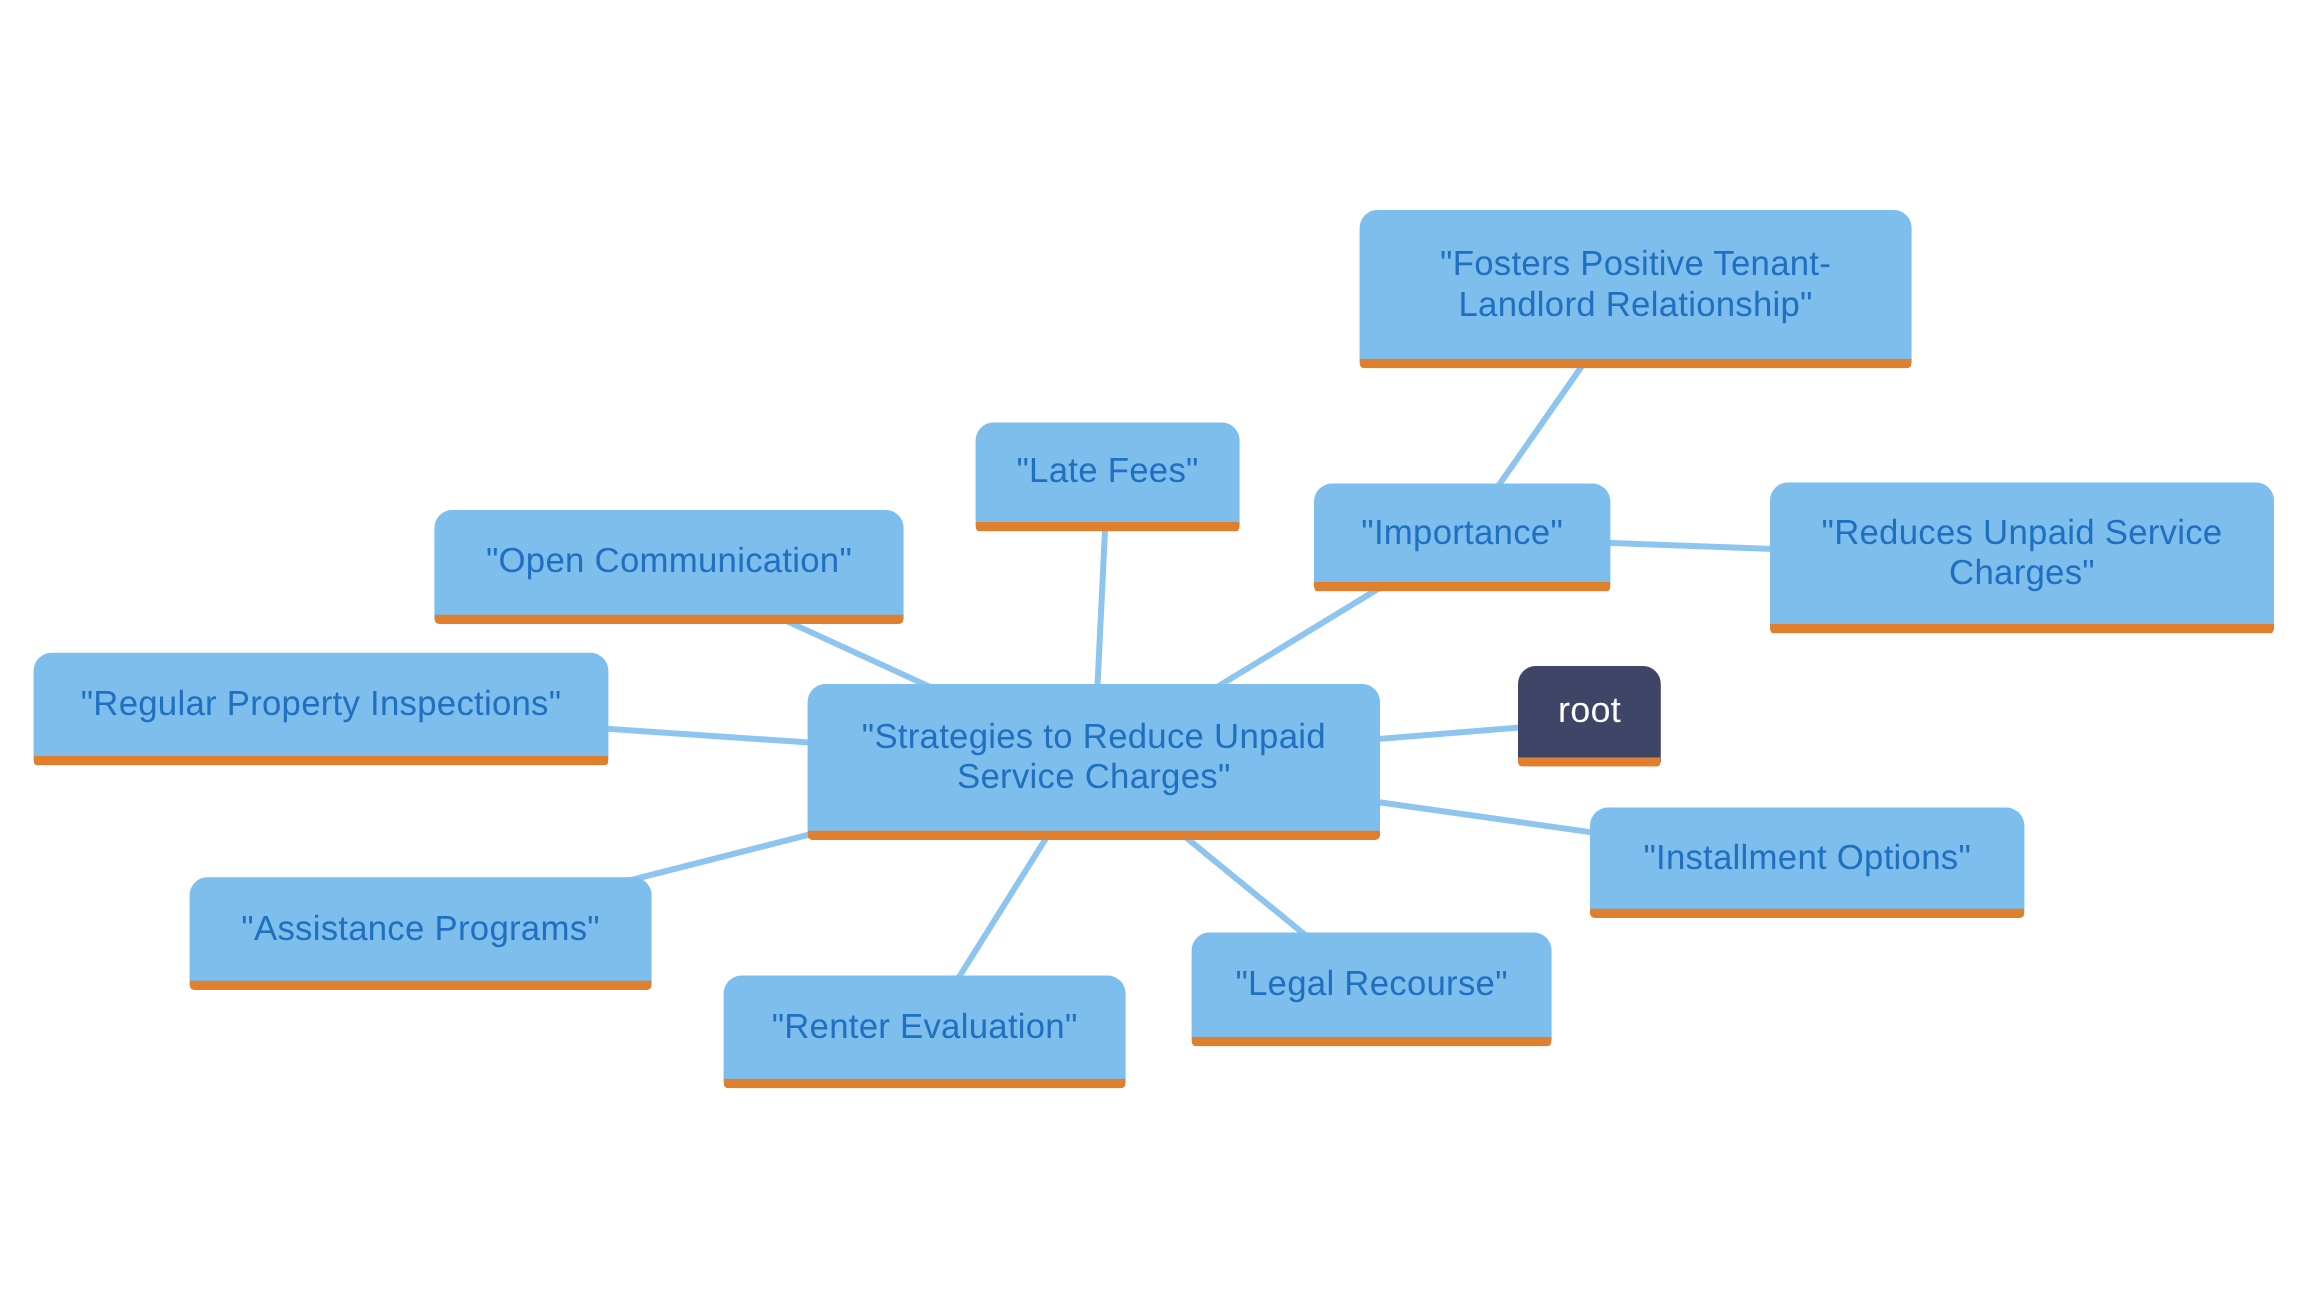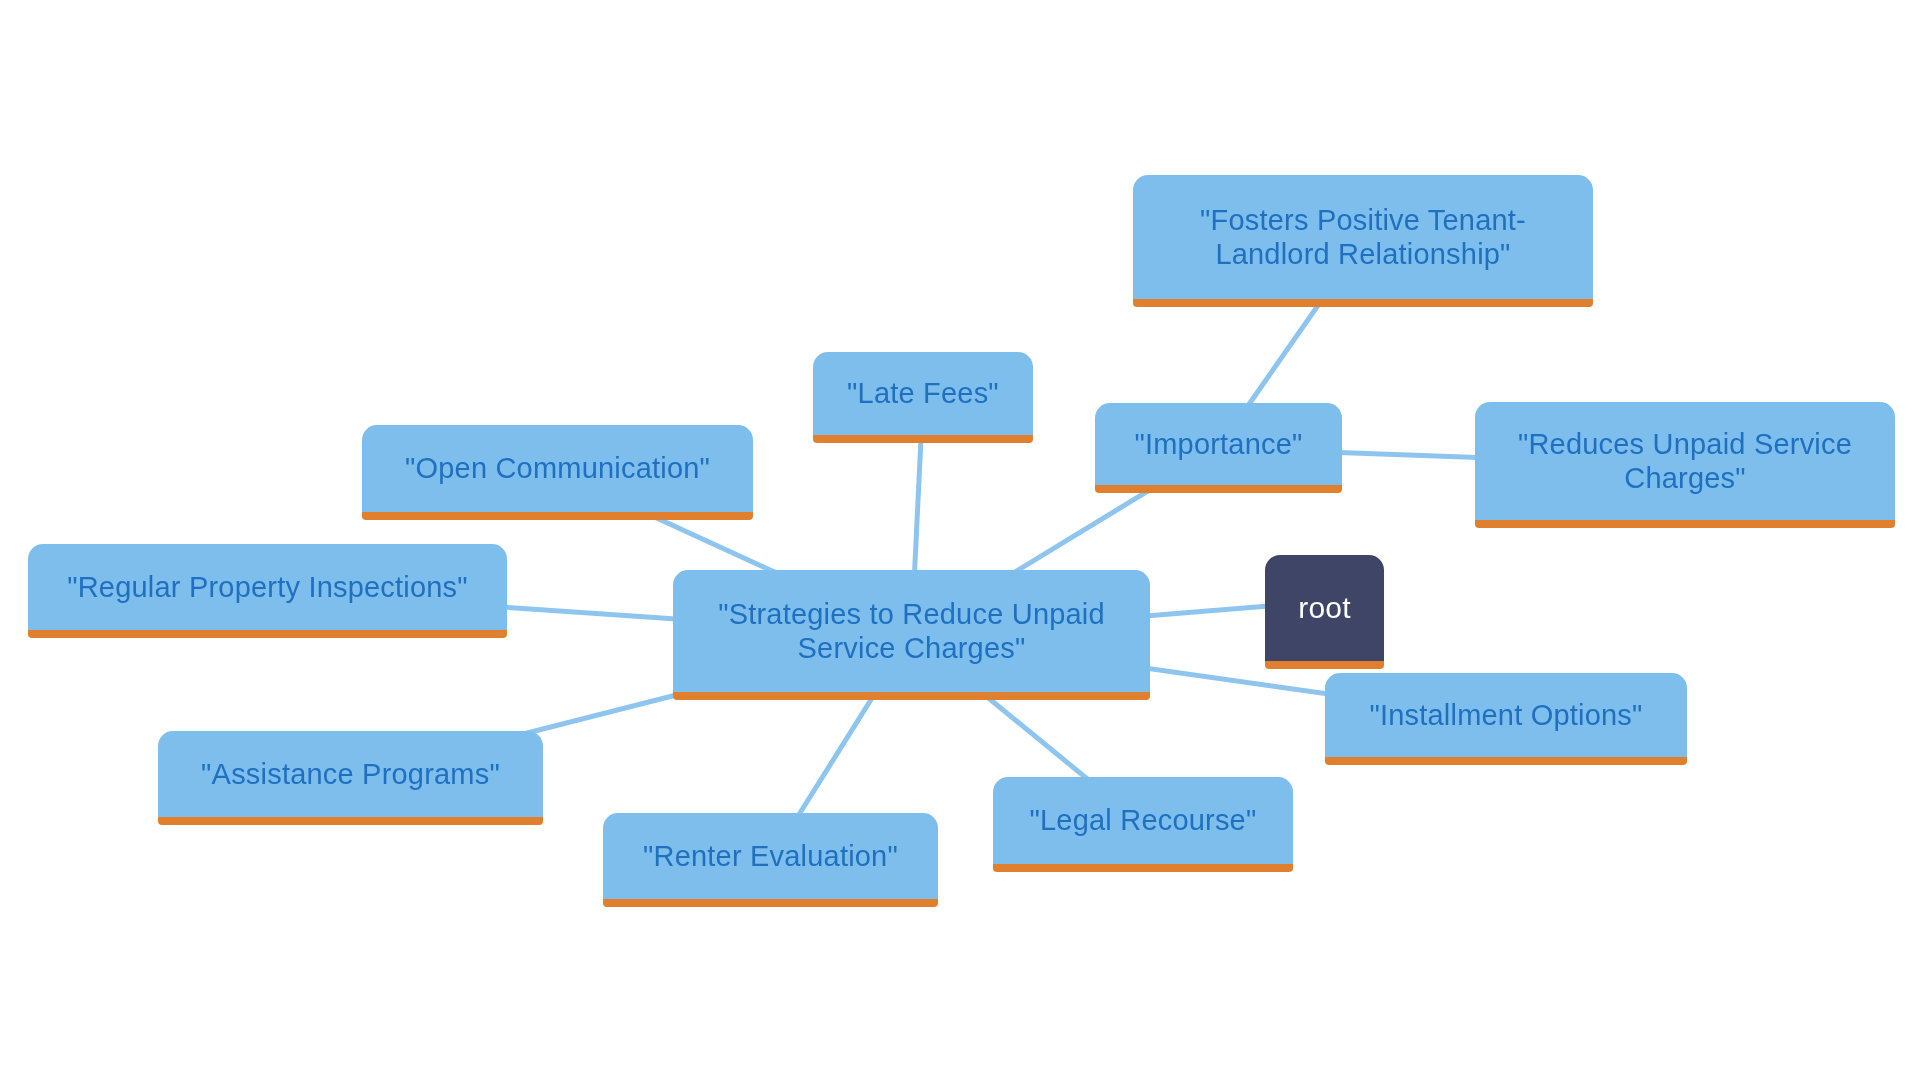--- a/index.html
+++ b/index.html
@@ -56,21 +56,21 @@
       <line x1="911.5" y1="635" x2="350.5" y2="778" stroke="#8ec5ef" stroke-width="5" stroke-linecap="round"></line>
       <line x1="911.5" y1="635" x2="770.5" y2="860" stroke="#8ec5ef" stroke-width="5" stroke-linecap="round"></line>
       <line x1="911.5" y1="635" x2="1143" y2="824.5" stroke="#8ec5ef" stroke-width="5" stroke-linecap="round"></line>
       <line x1="911.5" y1="635" x2="1506" y2="719" stroke="#8ec5ef" stroke-width="5" stroke-linecap="round"></line>
       <line x1="911.5" y1="635" x2="1218.5" y2="448" stroke="#8ec5ef" stroke-width="5" stroke-linecap="round"></line>
       <line x1="1218.5" y1="448" x2="1363" y2="241" stroke="#8ec5ef" stroke-width="5" stroke-linecap="round"></line>
       <line x1="1218.5" y1="448" x2="1685" y2="465" stroke="#8ec5ef" stroke-width="5" stroke-linecap="round"></line>
     </svg>
   <div>
       <div class="node branch" style="left: 673px; top: 570px; width: 477px; height: 130px; font-size: 29px;">"Strategies to Reduce Unpaid Service Charges"</div>
-      <div class="node root" style="left: 1265px; top: 555px; width: 119px; height: 114px; font-size: 30px;">root</div>
+      <div class="node root" style="left: 1265px; top: 555px; width: 119px; height: 84px; font-size: 30px;">root</div>
       <div class="node leaf" style="left: 1133px; top: 175px; width: 460px; height: 132px; font-size: 29px;">"Fosters Positive Tenant-Landlord Relationship"</div>
       <div class="node leaf" style="left: 813px; top: 352px; width: 220px; height: 91px; font-size: 29px;">"Late Fees"</div>
       <div class="node leaf" style="left: 362px; top: 425px; width: 391px; height: 95px; font-size: 29px;">"Open Communication"</div>
       <div class="node branch" style="left: 1095px; top: 403px; width: 247px; height: 90px; font-size: 29px;">"Importance"</div>
       <div class="node leaf" style="left: 1475px; top: 402px; width: 420px; height: 126px; font-size: 29px;">"Reduces Unpaid Service Charges"</div>
       <div class="node leaf" style="left: 28px; top: 544px; width: 479px; height: 94px; font-size: 29px;">"Regular Property Inspections"</div>
       <div class="node leaf" style="left: 1325px; top: 673px; width: 362px; height: 92px; font-size: 29px;">"Installment Options"</div>
       <div class="node leaf" style="left: 158px; top: 731px; width: 385px; height: 94px; font-size: 29px;">"Assistance Programs"</div>
       <div class="node leaf" style="left: 603px; top: 813px; width: 335px; height: 94px; font-size: 29px;">"Renter Evaluation"</div>
       <div class="node leaf" style="left: 993px; top: 777px; width: 300px; height: 95px; font-size: 29px;">"Legal Recourse"</div>

